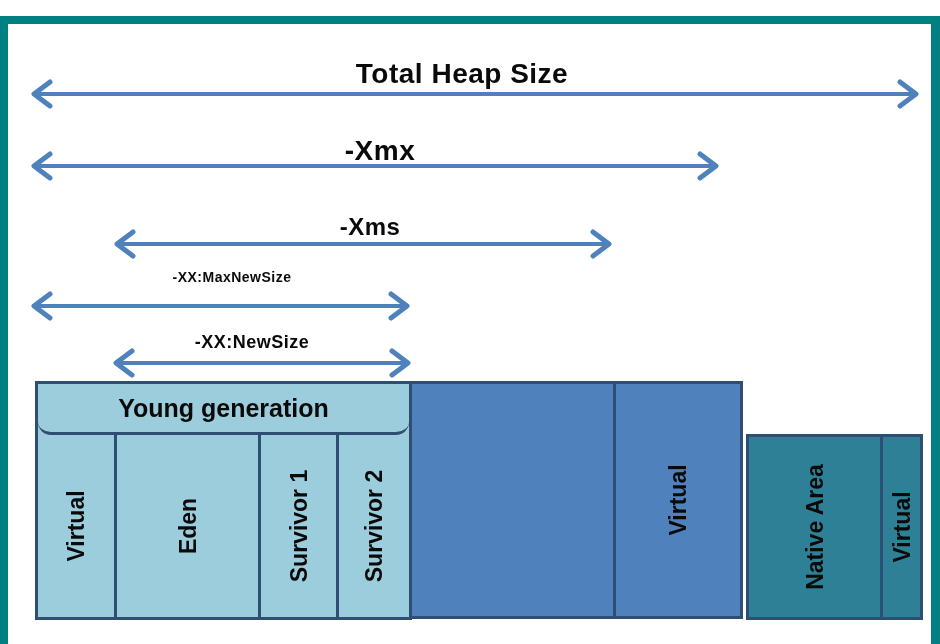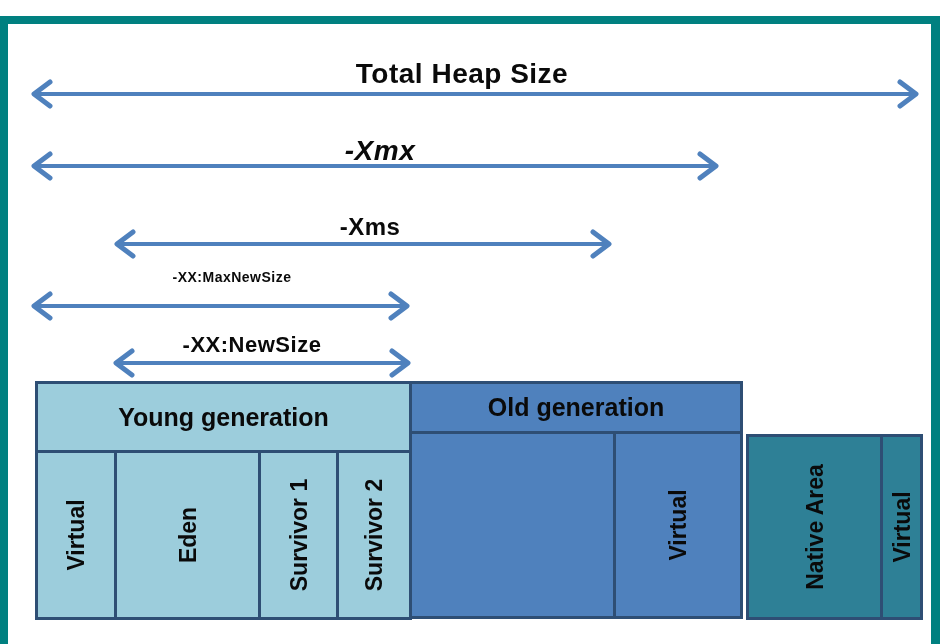--- a/index.html
+++ b/index.html
@@ -68,21 +68,21 @@
     transform: translate(-50%, -50%) rotate(-90deg);
     font-weight: bold;
     font-size: 23px;
     color: var(--text);
     white-space: nowrap;
   }
   .young-box {
     left: 35px; top: 365px; width: 377px; height: 239px;
     background: var(--young-fill);
   }
-  .young-box .box-header { height: 69px; }
+  .young-box .box-header { height: 51px; border-radius: 13px; }
   .old-box {
     left: 409px; top: 365px; width: 334px; height: 238px;
     background: var(--old-fill);
   }
   .old-box .box-header { height: 50px; }
   .native-box {
     left: 746px; top: 418px; width: 177px; height: 186px;
     background: var(--native-fill);
   }
 </style>
@@ -114,45 +114,44 @@
         <polyline points="391,278 407,290 391,302" fill="none" stroke="#4F81BD" stroke-width="5" stroke-linejoin="round" stroke-linecap="round"></polyline>
       </g>
       <g>
         <polyline points="120,347 404,347" fill="none" stroke="#4F81BD" stroke-width="4" stroke-linejoin="round" stroke-linecap="round"></polyline>
         <polyline points="132,335 116,347 132,359" fill="none" stroke="#4F81BD" stroke-width="5" stroke-linejoin="round" stroke-linecap="round"></polyline>
         <polyline points="392,335 408,347 392,359" fill="none" stroke="#4F81BD" stroke-width="5" stroke-linejoin="round" stroke-linecap="round"></polyline>
       </g>
     </svg>
 
   <div class="arrow-label" style="left: 462px; top: 42px; font-size: 28px;">Total Heap Size</div>
-  <div class="arrow-label" style="left: 380px; top: 119px; font-size: 28px; font-style: italic;">-Xmx</div>
+  <div class="arrow-label" style="left: 380px; top: 119px; font-size: 28px;">-Xmx</div>
   <div class="arrow-label" style="left: 370px; top: 197px; font-size: 24px;">-Xms</div>
   <div class="arrow-label" style="left: 232px; top: 253px; font-size: 14px;">-XX:MaxNewSize</div>
-  <div class="arrow-label" style="left: 252px; top: 316px; font-size: 22px;">-XX:NewSize</div>
+  <div class="arrow-label" style="left: 252px; top: 316px; font-size: 18px;">-XX:NewSize</div>
 
   <div class="box young-box">
     <div class="box-header">Young generation</div>
     <div class="cells">
       <div class="cell" style="flex:0 0 76px">
         <span class="vtext">Virtual</span>
       </div>
       <div class="cell" style="flex:0 0 144px">
         <span class="vtext">Eden</span>
       </div>
       <div class="cell" style="flex:0 0 78px">
         <span class="vtext">Survivor 1</span>
       </div>
       <div class="cell" style="flex:1 1 auto">
         <span class="vtext">Survivor 2</span>
       </div>
     </div>
   </div>
 
   <div class="box old-box">
-    <div class="box-header">Old generation</div>
     <div class="cells">
       <div class="cell" style="flex:0 0 201px">
         <span class="vtext"></span>
       </div>
       <div class="cell" style="flex:1 1 auto">
         <span class="vtext">Virtual</span>
       </div>
     </div>
   </div>
 

